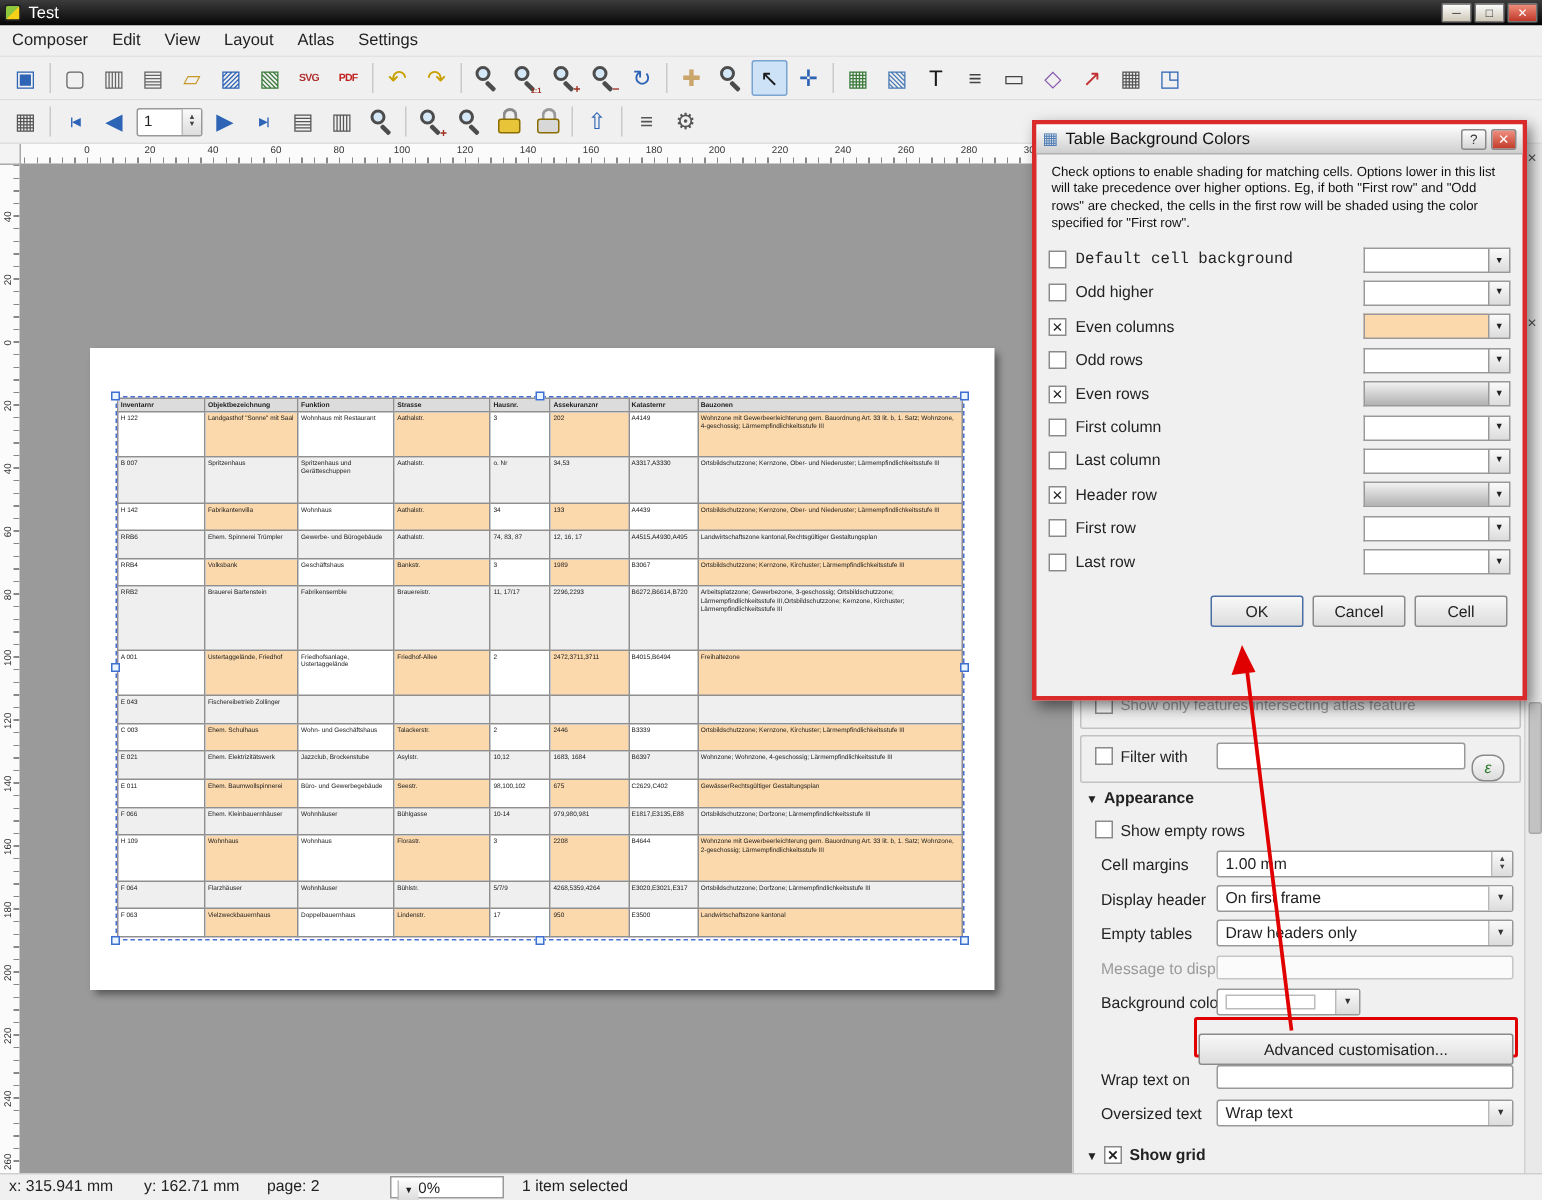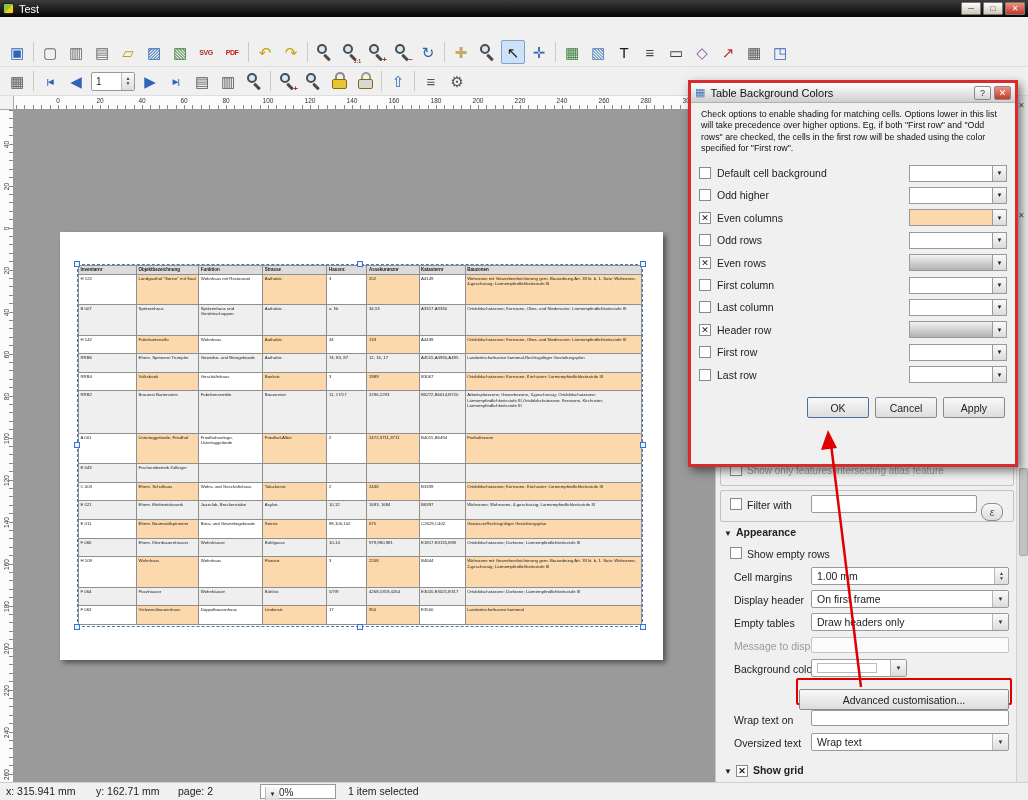--- a/index.html
+++ b/index.html
@@ -153,20 +153,28 @@
   <div id="titlebar">
     <div id="app-icon"></div>
     <span id="win-title">Test</span>
     <div id="winbtns">
       <div class="winbtn">─</div>
       <div class="winbtn">□</div>
       <div class="winbtn close">✕</div>
     </div>
   </div>
 
+  <div id="menubar">
+    <span class="menu-item">Composer</span>
+    <span class="menu-item">Edit</span>
+    <span class="menu-item">View</span>
+    <span class="menu-item">Layout</span>
+    <span class="menu-item">Atlas</span>
+    <span class="menu-item">Settings</span>
+  </div>
 
   <div id="toolbar1" class="toolbar">
       <div class="tbtn">
         <span class="tglyph" style="color: rgb(46, 100, 181);">▣</span>
       </div>
       <div class="tsep"></div>
       <div class="tbtn">
         <span class="tglyph" style="color: rgb(102, 102, 102);">▢</span>
       </div>
       <div class="tbtn">
@@ -632,21 +640,21 @@
   <div id="dialog">
     <div id="dlg-title">
       <span class="dlgicon">▦</span>
       <span>Table Background Colors</span>
       <span style="margin-left:auto"></span>
       <span class="dbtn">?</span>
       <span class="dbtn close">✕</span>
     </div>
     <div id="dlg-desc">Check options to enable shading for matching cells. Options lower in this list will take precedence over higher options. Eg, if both "First row" and "Odd rows" are checked, the cells in the first row will be shaded using the color specified for "First row".</div>
     <div id="dlg-options">
-        <div class="opt" style="top: 80px;">
+        <div class="opt" style="top: 80px; font-family: Liberation Mono, monospace;">
           <span class="cbx"></span>
           <span class="olabel">Default cell background</span>
           <span class="swatchwrap">
             <span class="swatch" style="background: rgb(255, 255, 255);"></span>
             <span class="swarrow">▼</span>
           </span>
         </div>
         <div class="opt" style="top: 102.4px;">
           <span class="cbx"></span>
           <span class="olabel">Odd higher</span>
@@ -716,21 +724,21 @@
           <span class="olabel">Last row</span>
           <span class="swatchwrap">
             <span class="swatch" style="background: rgb(255, 255, 255);"></span>
             <span class="swarrow">▼</span>
           </span>
         </div>
       </div>
     <div id="dlgbtns">
       <div class="btn default">OK</div>
       <div class="btn">Cancel</div>
-      <div class="btn">Apply</div>
+      <div class="btn">Cell</div>
     </div>
   </div>
 
   <svg id="annot" width="1028" height="800">
     <line x1="861" y1="687" x2="831" y2="444" stroke="#e00000" stroke-width="2.5"></line>
     <polygon points="828,430 821,450 837,448" fill="#e00000"></polygon>
   </svg>
 
   <div id="statusbar">
     <span style="left:6px">x: 315.941 mm</span>

